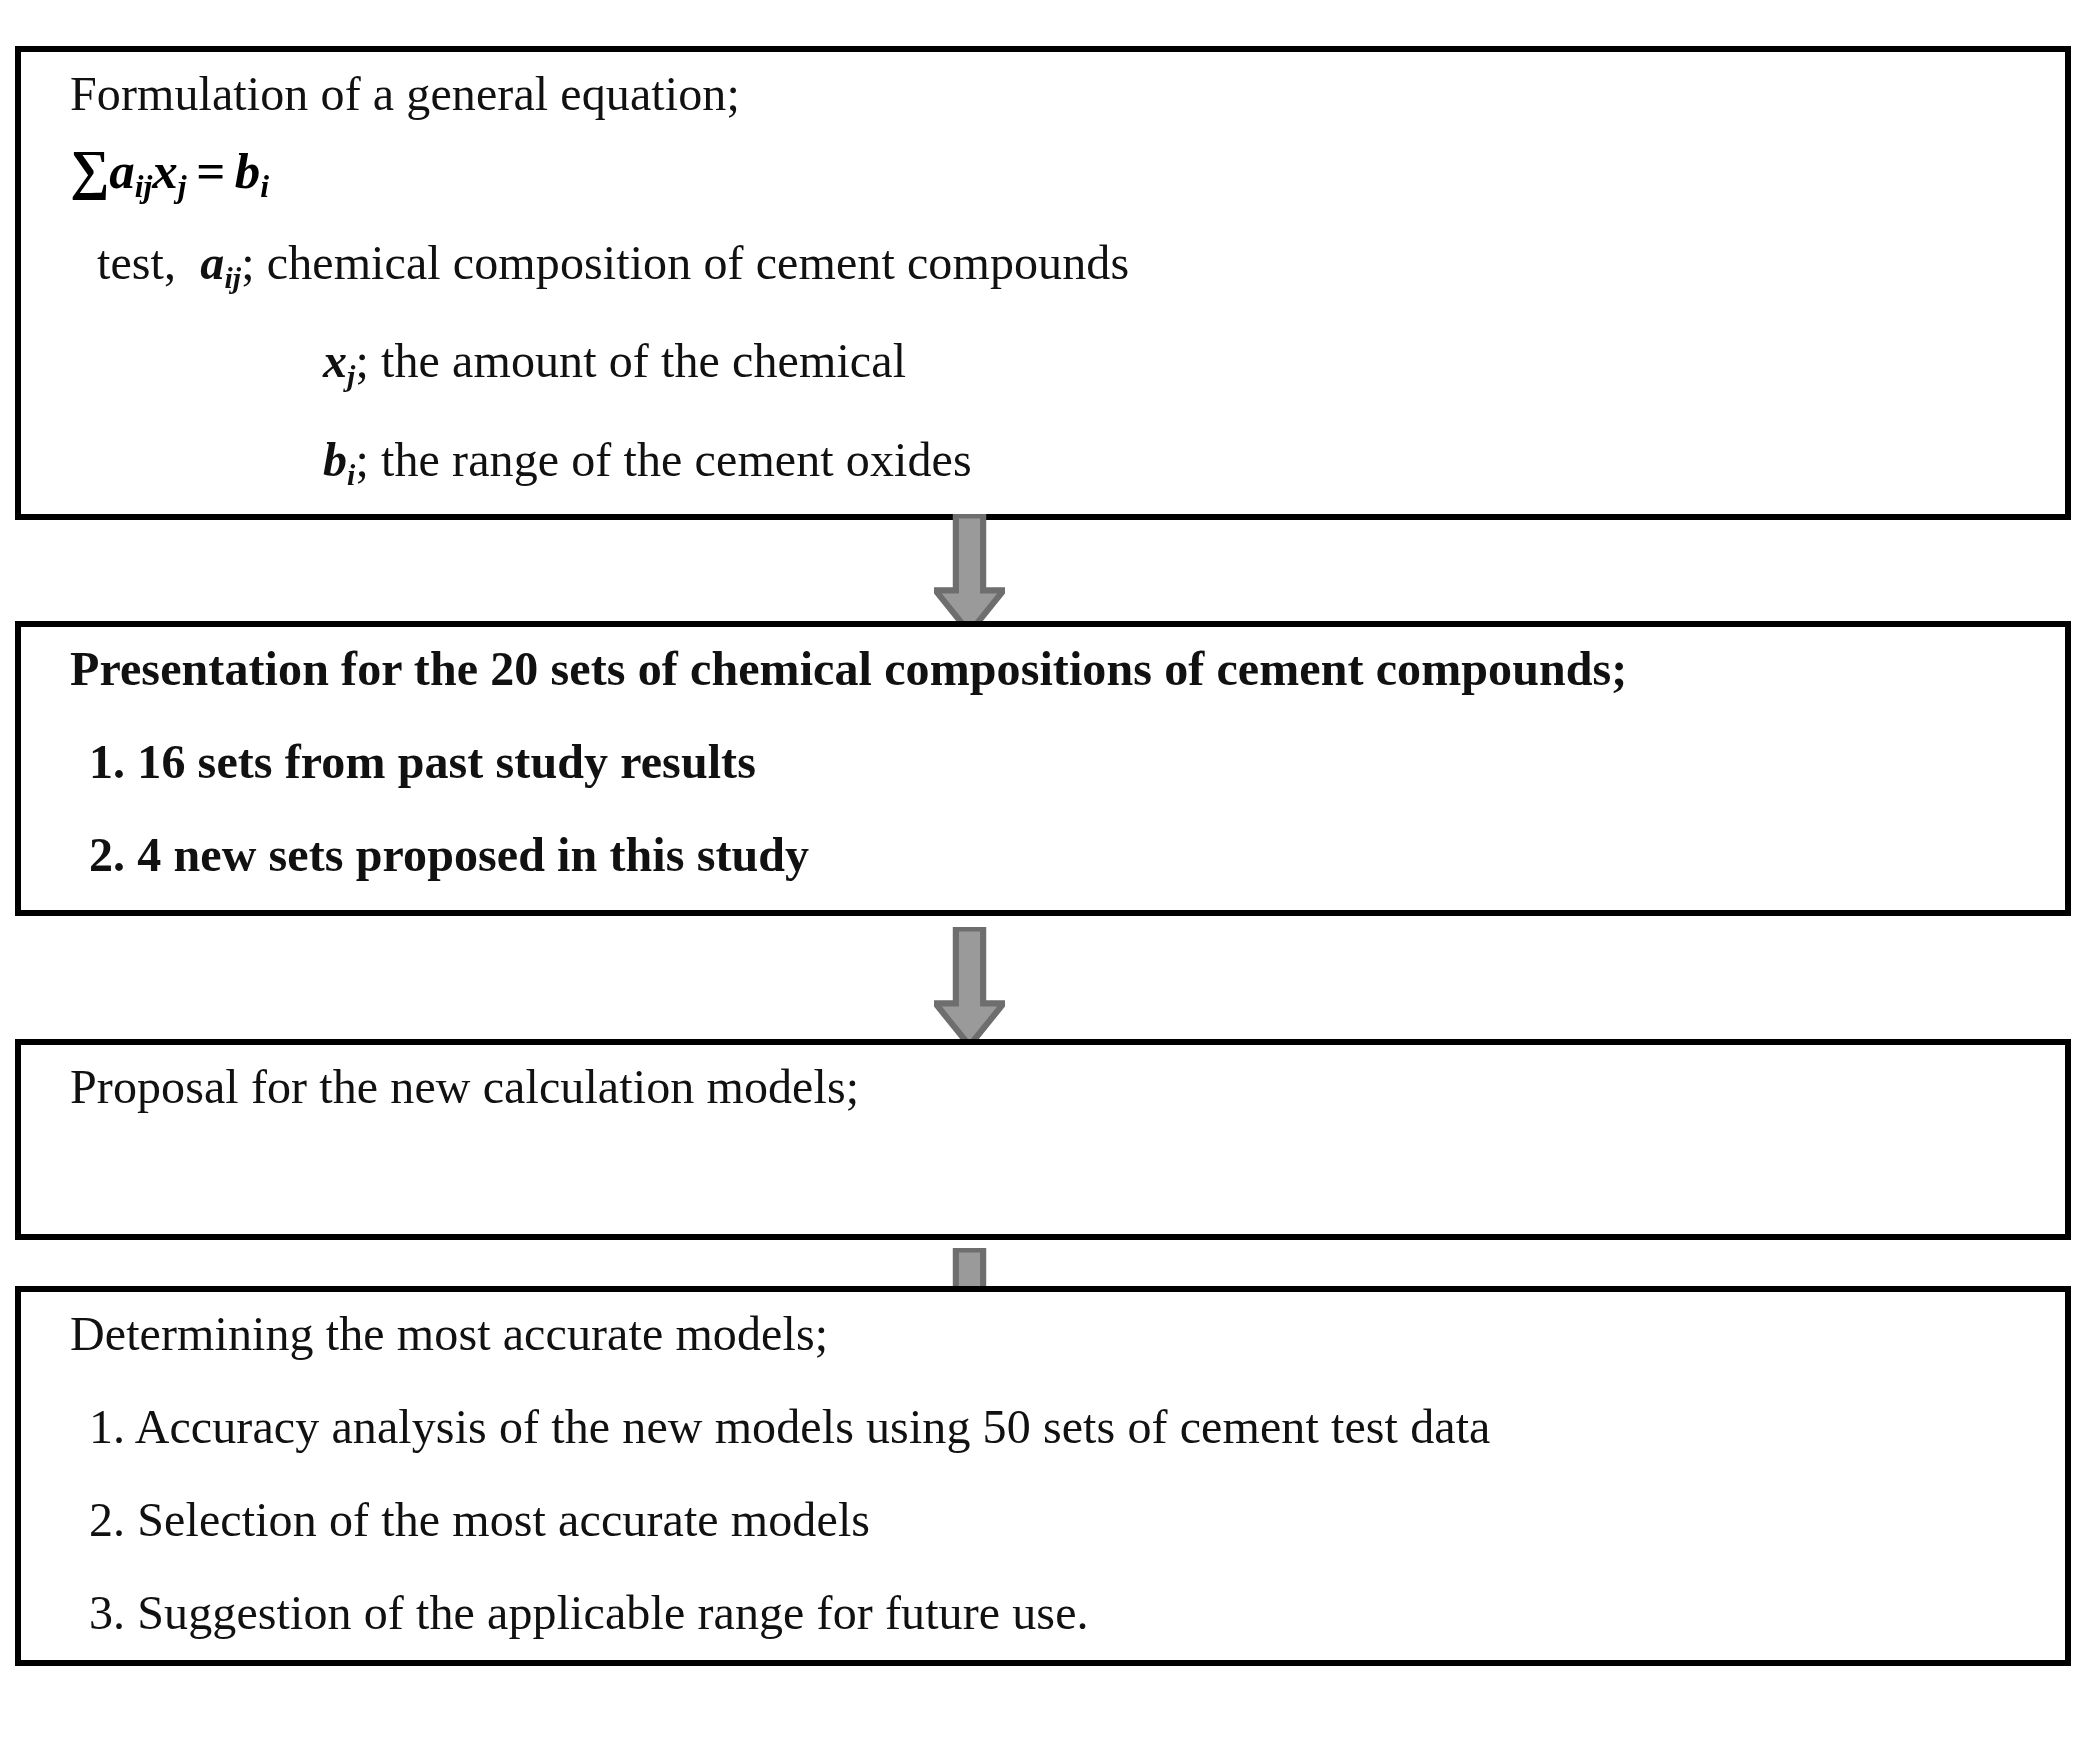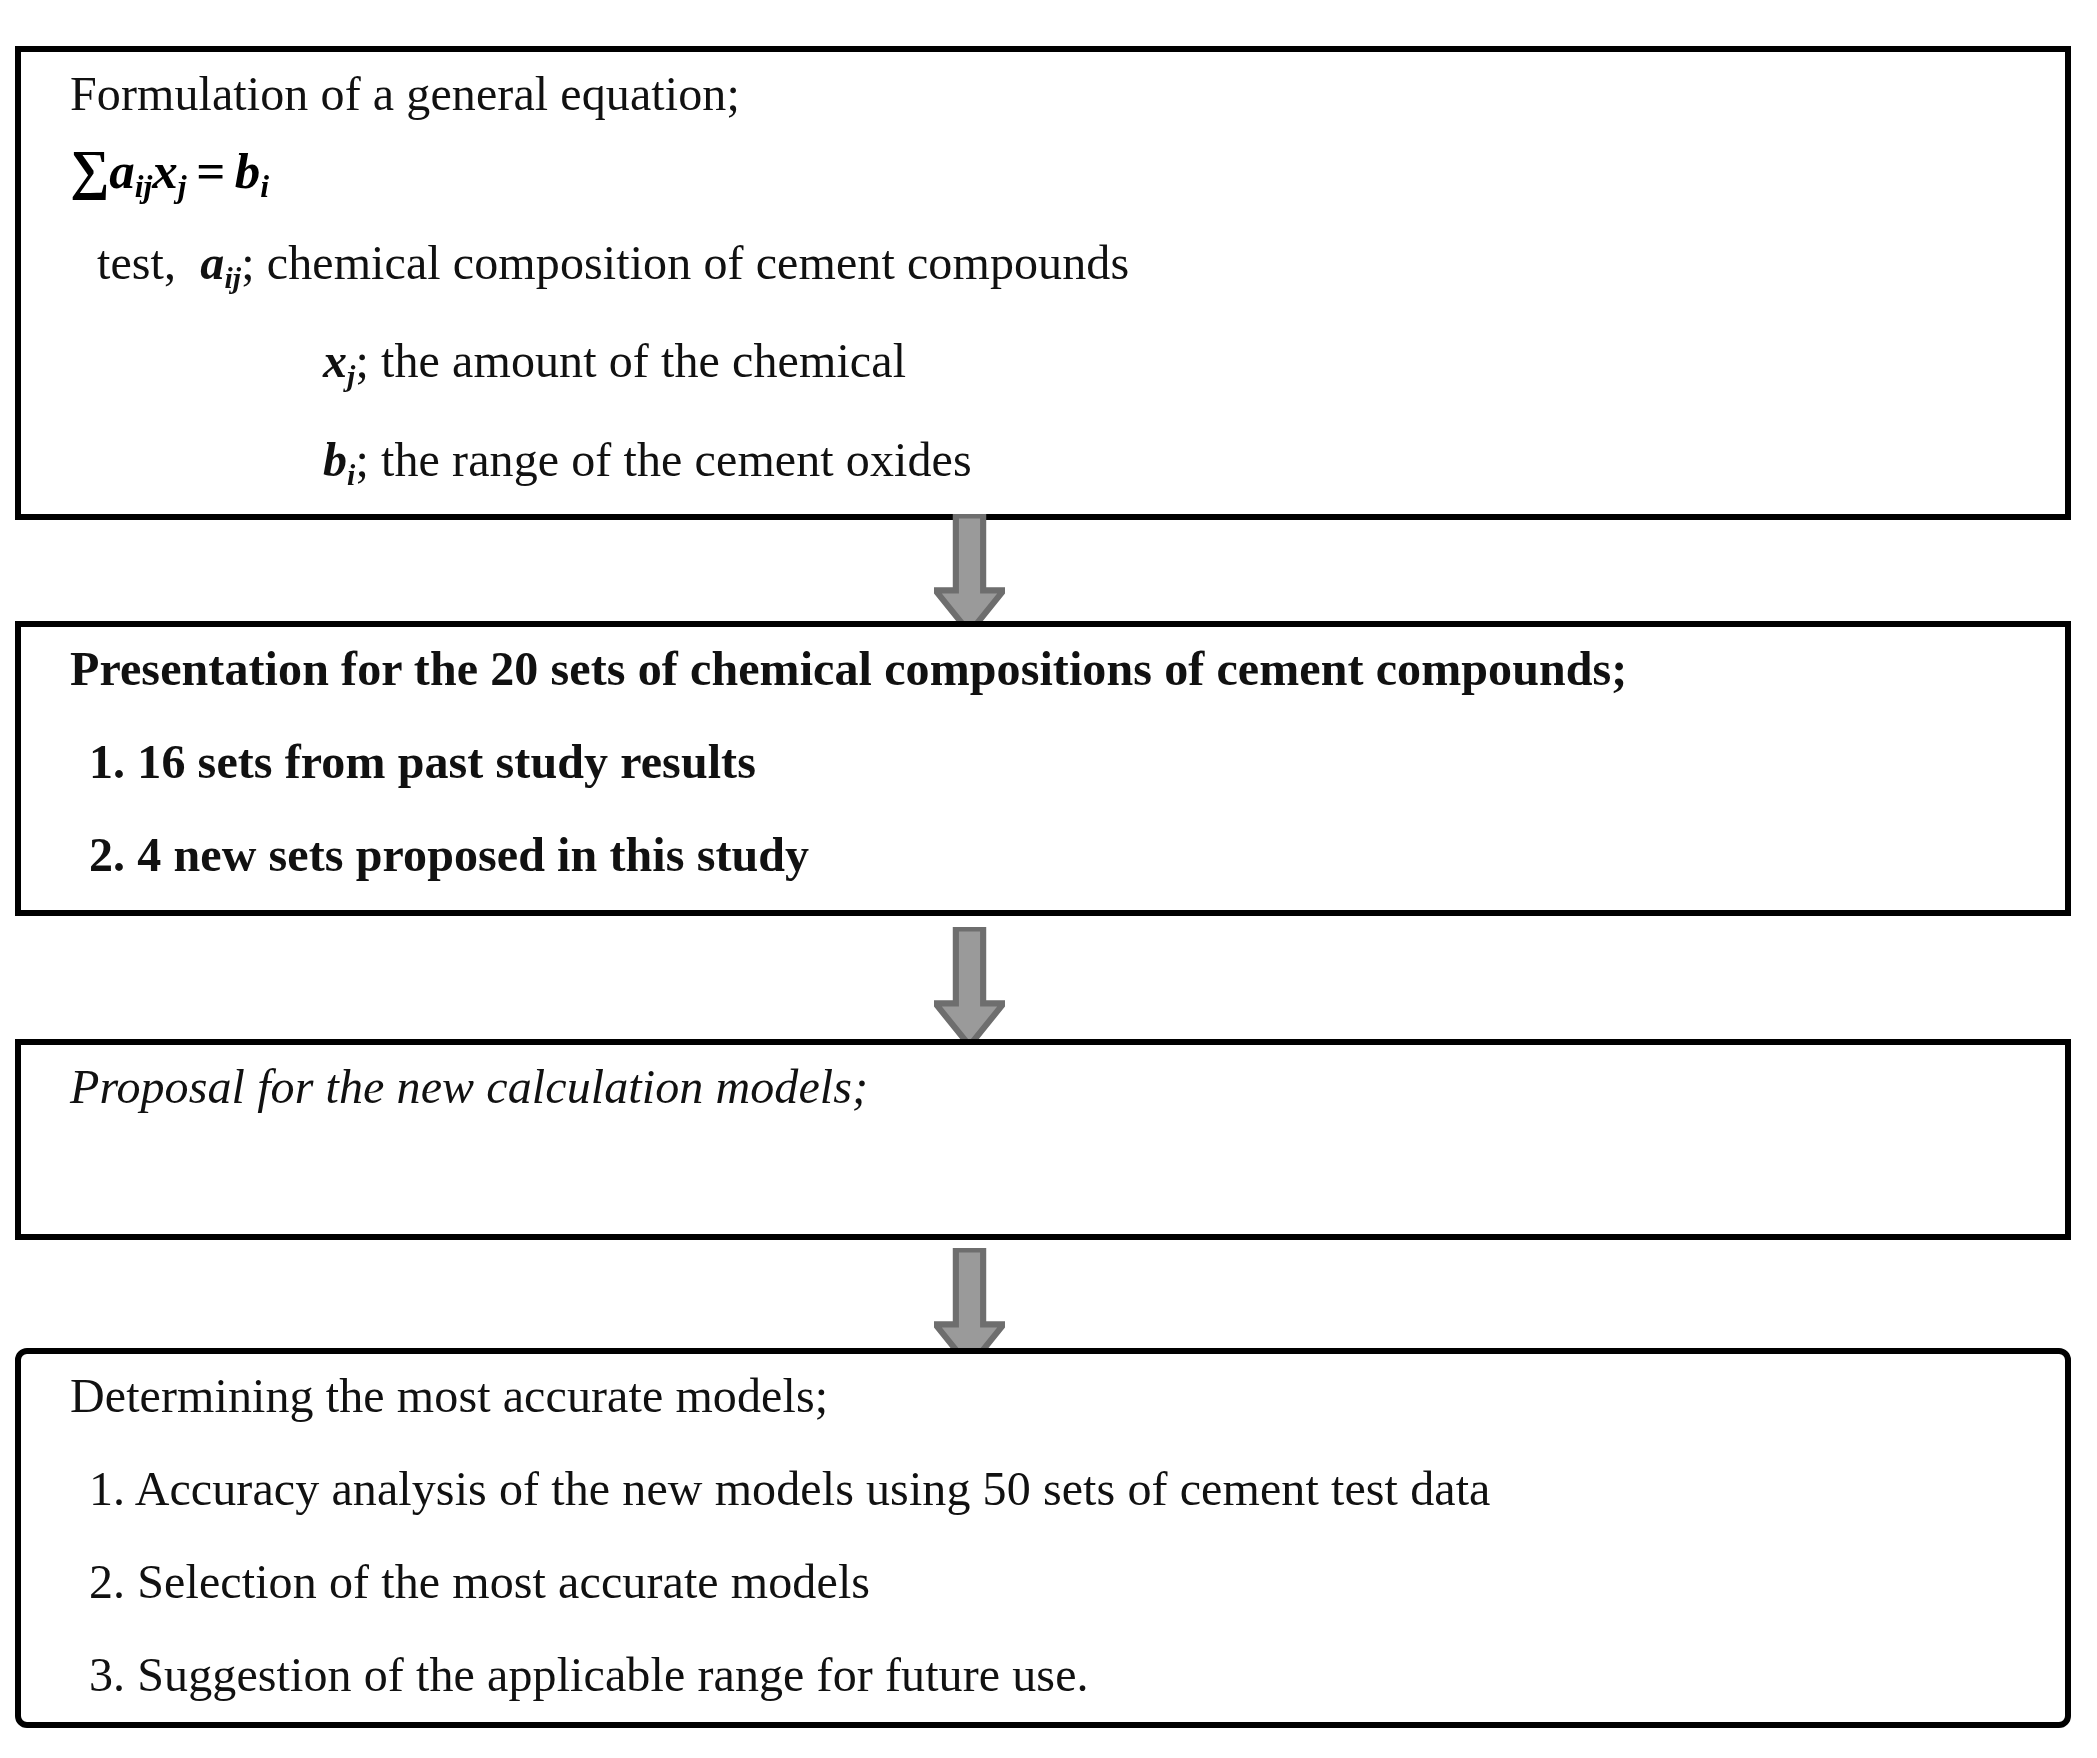--- a/index.html
+++ b/index.html
@@ -97,22 +97,22 @@
   .fc-arrow {
     position: absolute;
     width: 71px;
     height: 120px;
   }
   .fc-arrow svg { display: block; width: 100%; height: 100%; }
 
   
   #box-1 { top: 26px;   height: 474px; margin-top: 20px; }
   #box-2 { top: 621px;  height: 295px; font-weight: bold; }
-  #box-3 { top: 1039px; height: 201px; font-style: italic; }
-  #box-4 { top: 1348px; height: 380px; border-radius: 12px; }
+  #box-3 { top: 1039px; height: 201px; }
+  #box-4 { top: 1286px; height: 380px; }
 
   #arrow-1 { left: 934px; top: 514px; }
   #arrow-2 { left: 934px; top: 927px; }
   #arrow-3 { left: 934px; top: 1248px; }
 </style>
 </head>
 <body>
 
 <div id="flowchart">
 

